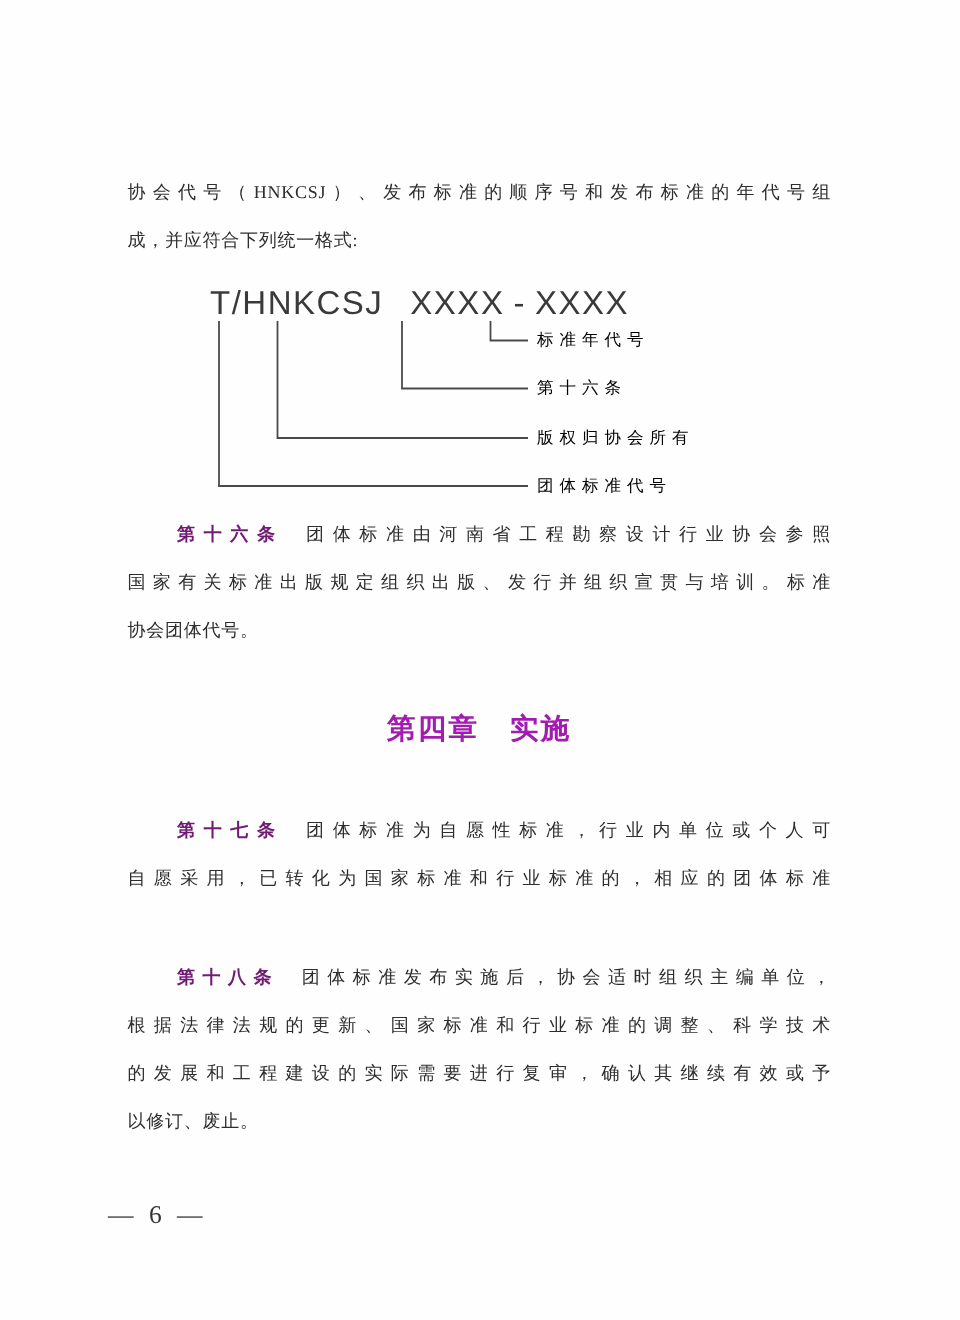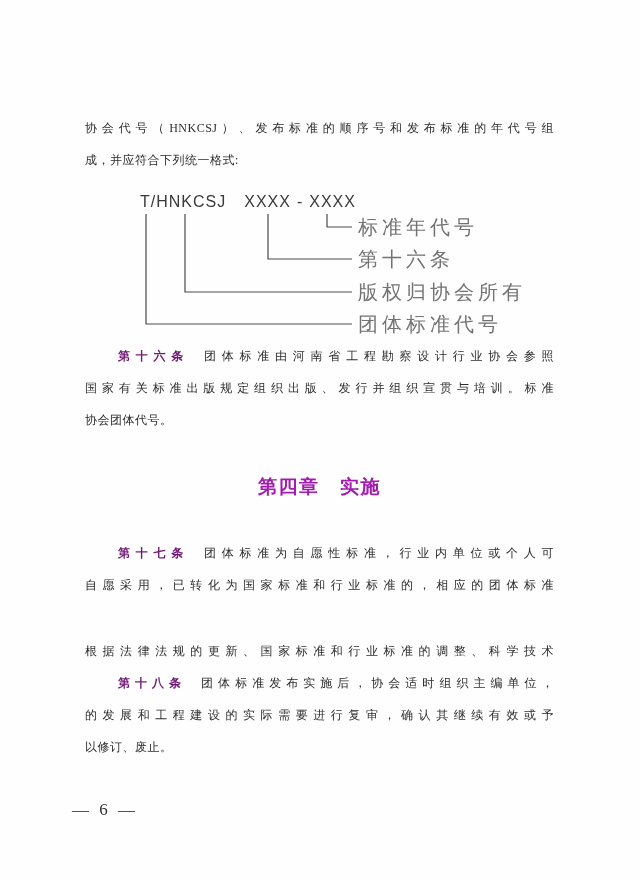--- a/index.html
+++ b/index.html
@@ -27,42 +27,42 @@
   }
   .line { display: block; }
   .just { text-align: justify; text-align-last: justify; }
   .indent { text-indent: 33px; }
   .anum { font-weight: 700; margin-right: 15px; color: #701a75; }
   
   .formula {
     position: absolute;
     left: 140px; top: 190px;
     font-family: "Liberation Sans", "DejaVu Sans", sans-serif;
-    font-size: 16px;
+    font-size: 22px;
     line-height: 24px;
     letter-spacing: 1px;
     color: #3a3a3a;
     white-space: nowrap;
   }
   .formula .gap { display: inline-block; width: 18px; }
   .formula .dash { margin: 0 6px; }
   
   .connectors {
     position: absolute; left: 0; top: 0;
     width: 640px; height: 880px;
     pointer-events: none;
   }
   
   .dlabel {
     position: absolute;
     left: 358px;
-    font-size: 20px;
+    font-size: 11px;
     line-height: 24px;
     letter-spacing: 4px;
-    color: #737373;
+    color: #000000;
     white-space: nowrap;
   }
   .dlabel.l1 { top: 215px; }
   .dlabel.l2 { top: 247px; }
   .dlabel.l3 { top: 280px; }
   .dlabel.l4 { top: 312px; }
   
   .chapter {
     position: absolute;
     left: 85px; top: 474px;
@@ -122,21 +122,21 @@
   </div>
 
   <div class="chapter">第四章　实施</div>
 
   <div class="para p-a17">
     <div class="line just indent"><span class="anum">第十七条</span><span>团体标准为自愿性标准，行业内单位或个人可</span></div>
     <div class="line just">自愿采用，已转化为国家标准和行业标准的，相应的团体标准</div>
   </div>
 
   <div class="para p-a18">
+    <div class="line just indent"><span class="anum">第十八条</span><span>团体标准发布实施后，协会适时组织主编单位，</span></div>
     <div class="line just">根据法律法规的更新、国家标准和行业标准的调整、科学技术</div>
-    <div class="line just indent"><span class="anum">第十八条</span><span>团体标准发布实施后，协会适时组织主编单位，</span></div>
     <div class="line just">的发展和工程建设的实际需要进行复审，确认其继续有效或予</div>
     <div class="line">以修订、废止。</div>
   </div>
 
   <div class="pageno">— 6 —</div>
 
 </div>
 
 </body></html>

